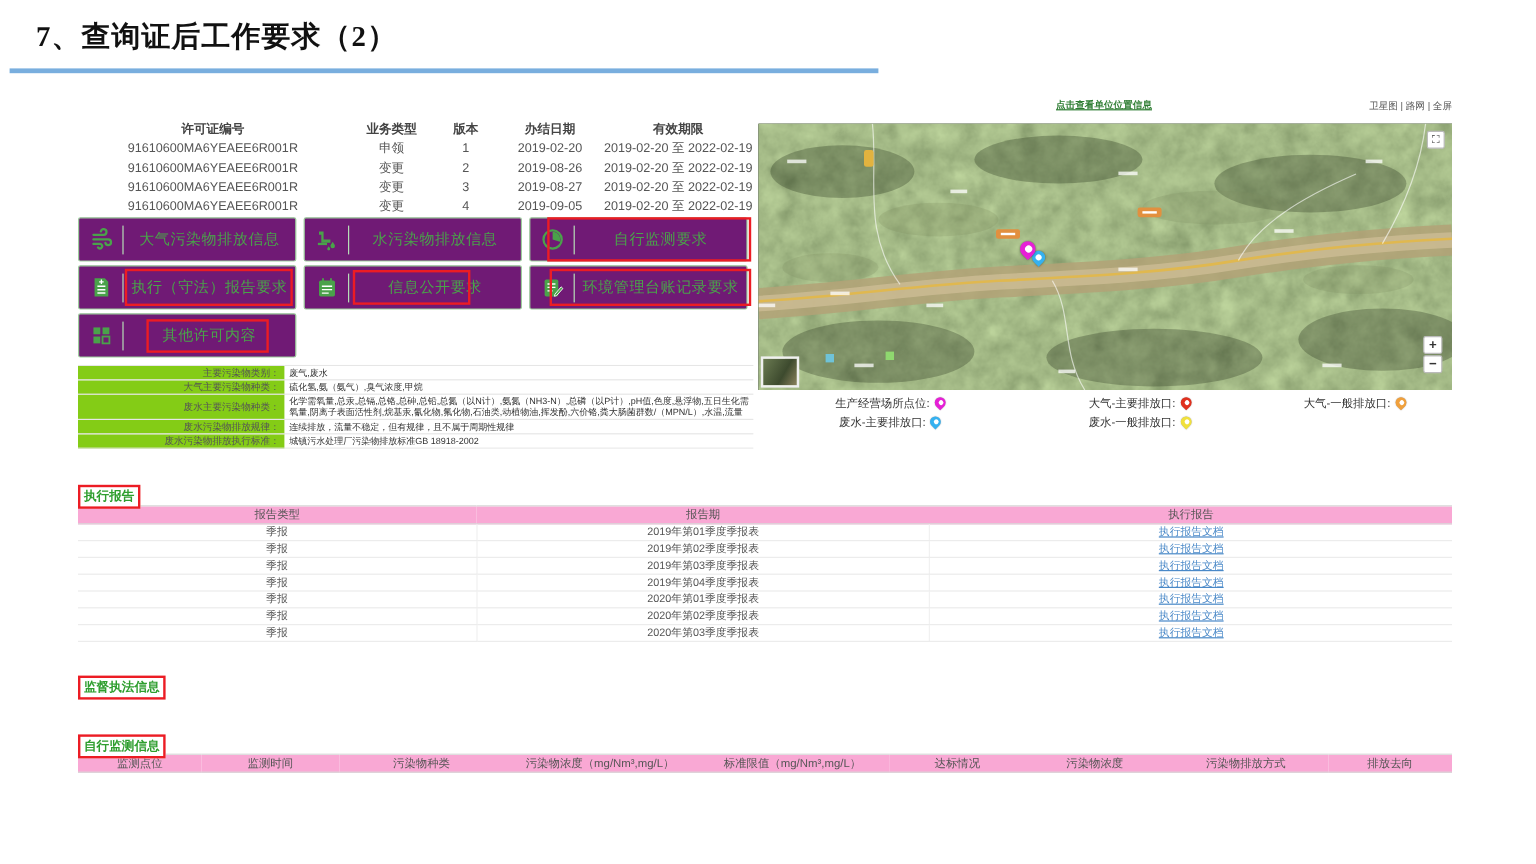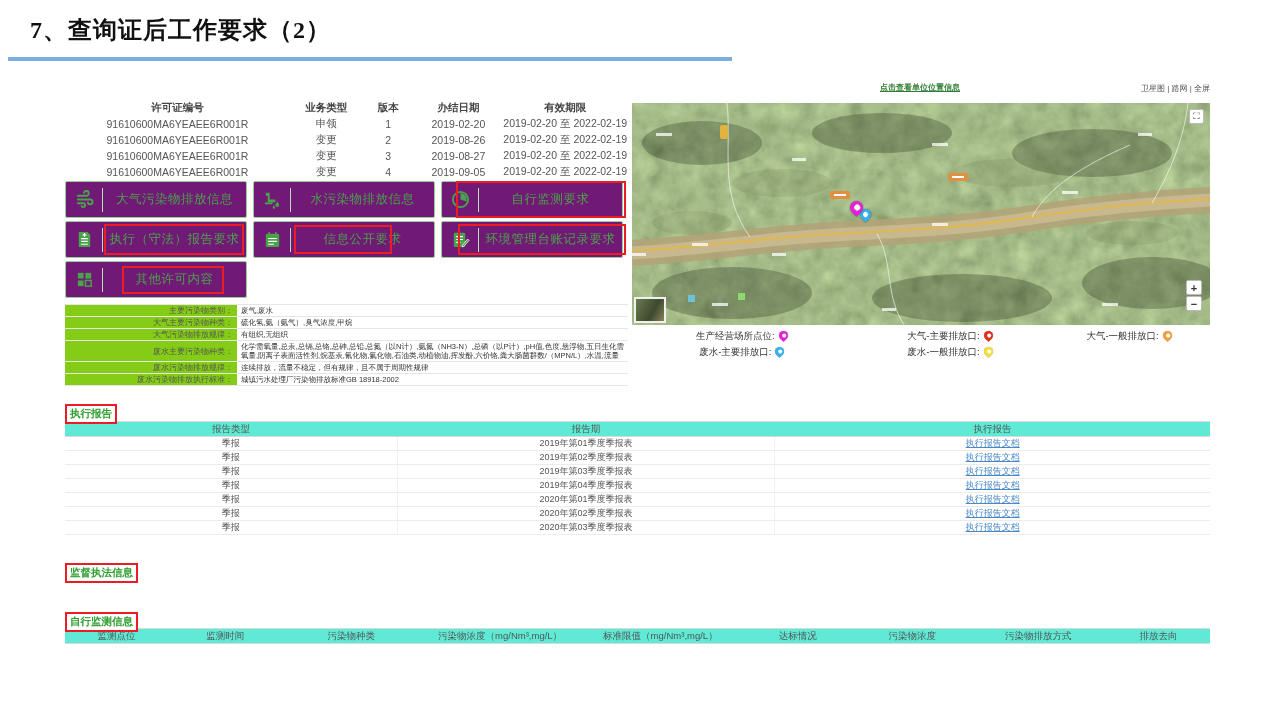--- a/index.html
+++ b/index.html
@@ -29,21 +29,21 @@
   .info td { border-top:1px solid #e6e6e6; font-size:7.5px; line-height:9px; padding:1px 4px; color:#333; vertical-align:middle; }
   .info tr:last-child td { border-bottom:1px solid #e6e6e6;margin-top:40px; }
   .info td.k { width:172px; text-align:right; color:#555; background:#84cc16; font-size:8px; }
 
   
   .sec-label { position:absolute; font-size:10.5px; font-weight:bold; color:#2e9e2e; border:2px solid #ec1c24; padding:1px 3px; background:#fff; z-index:4; }
 
   
   .dtable { position:absolute; left:65px; width:1145px; }
   .dtable table { width:100%; border-collapse:collapse; table-layout:fixed; }
-  .dtable th { background:#5eead4; border-top:1px solid #d9d9d9; border-bottom:1px solid #d9d9d9; font-size:9.5px; font-weight:normal; color:#555; height:15px; text-align:center; }
+  .dtable th { background:#f9a8d4; border-top:1px solid #d9d9d9; border-bottom:1px solid #d9d9d9; font-size:9.5px; font-weight:normal; color:#555; height:15px; text-align:center; }
   .dtable td { font-size:9px; color:#555; height:13px; text-align:center; border-bottom:1px solid #ececec; border-right:1px solid #f1f1f1; white-space:nowrap; overflow:hidden; }
   .dtable td:last-child { border-right:none; }
   .dtable a { color:#4a89c8; text-decoration:underline; cursor:pointer;font-family:Liberation Mono, monospace; }
 
   
   .map-link { position:absolute; left:700px; top:82px; width:440px; text-align:center; font-size:8px; color:#2e7d32; text-decoration:underline; font-weight:bold; }
   .map-topright { position:absolute; top:83px; right:70px; font-size:8px; color:#555; }
   .map { position:absolute; left:632px; top:103px; width:578px; height:222px; background:#44523a; overflow:hidden; }
   .map svg.terrain { position:absolute; left:0; top:0; }
   .map-ctl { position:absolute; background:#fff; border:1px solid #bbb; border-radius:2px; color:#333; display:flex; align-items:center; justify-content:center; cursor:pointer; z-index:6; }
@@ -226,24 +226,20 @@
   <div class="info">
     <table>
       <tbody>
           <tr>
             <td class="k">主要污染物类别：</td>
             <td>废气,废水</td>
           </tr>
       <tr>
             <td class="k">大气主要污染物种类：</td>
             <td>硫化氢,氨（氨气）,臭气浓度,甲烷</td>
-          </tr>
-      <tr>
-            <td class="k">大气污染物排放规律：</td>
-            <td>有组织,无组织</td>
           </tr>
       <tr>
             <td class="k">废水主要污染物种类：</td>
             <td>化学需氧量,总汞,总镉,总铬,总砷,总铅,总氮（以N计）,氨氮（NH3-N）,总磷（以P计）,pH值,色度,悬浮物,五日生化需氧量,阴离子表面活性剂,烷基汞,氰化物,氟化物,石油类,动植物油,挥发酚,六价铬,粪大肠菌群数/（MPN/L）,水温,流量</td>
           </tr>
       <tr>
             <td class="k">废水污染物排放规律：</td>
             <td>连续排放，流量不稳定，但有规律，且不属于周期性规律</td>
           </tr>
       <tr>

